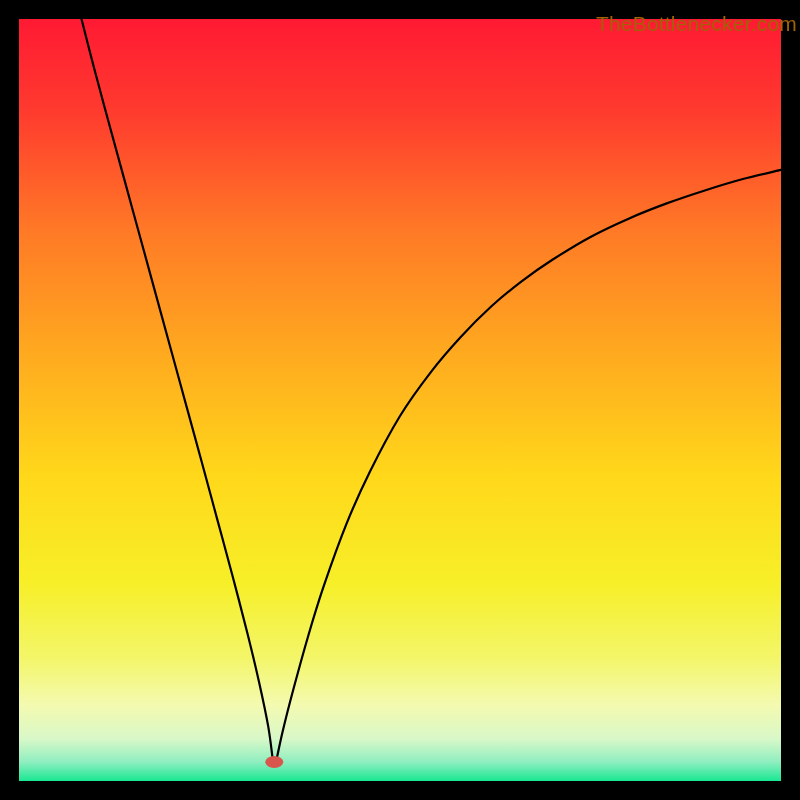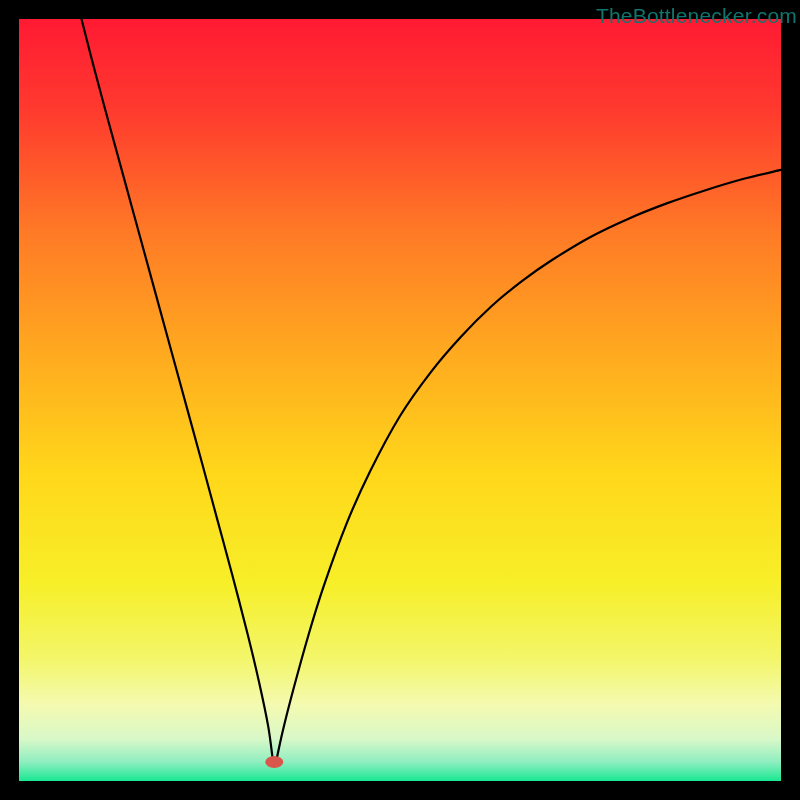--- a/index.html
+++ b/index.html
@@ -21,23 +21,23 @@
   }
   .plot {
     position: absolute;
     left: 0;
     top: 0;
     width: 762px;
     height: 762px;
   }
   .watermark {
     position: absolute;
-    top: 4px;
+    top: 12px;
     right: 3px;
-    color: #0f766e;
+    color: #a16207;
     font-size: 21px;
     font-weight: 400;
     letter-spacing: 0.2px;
     white-space: nowrap;
   }
 </style>
 </head>
 <body>
 
 <div class="frame">

